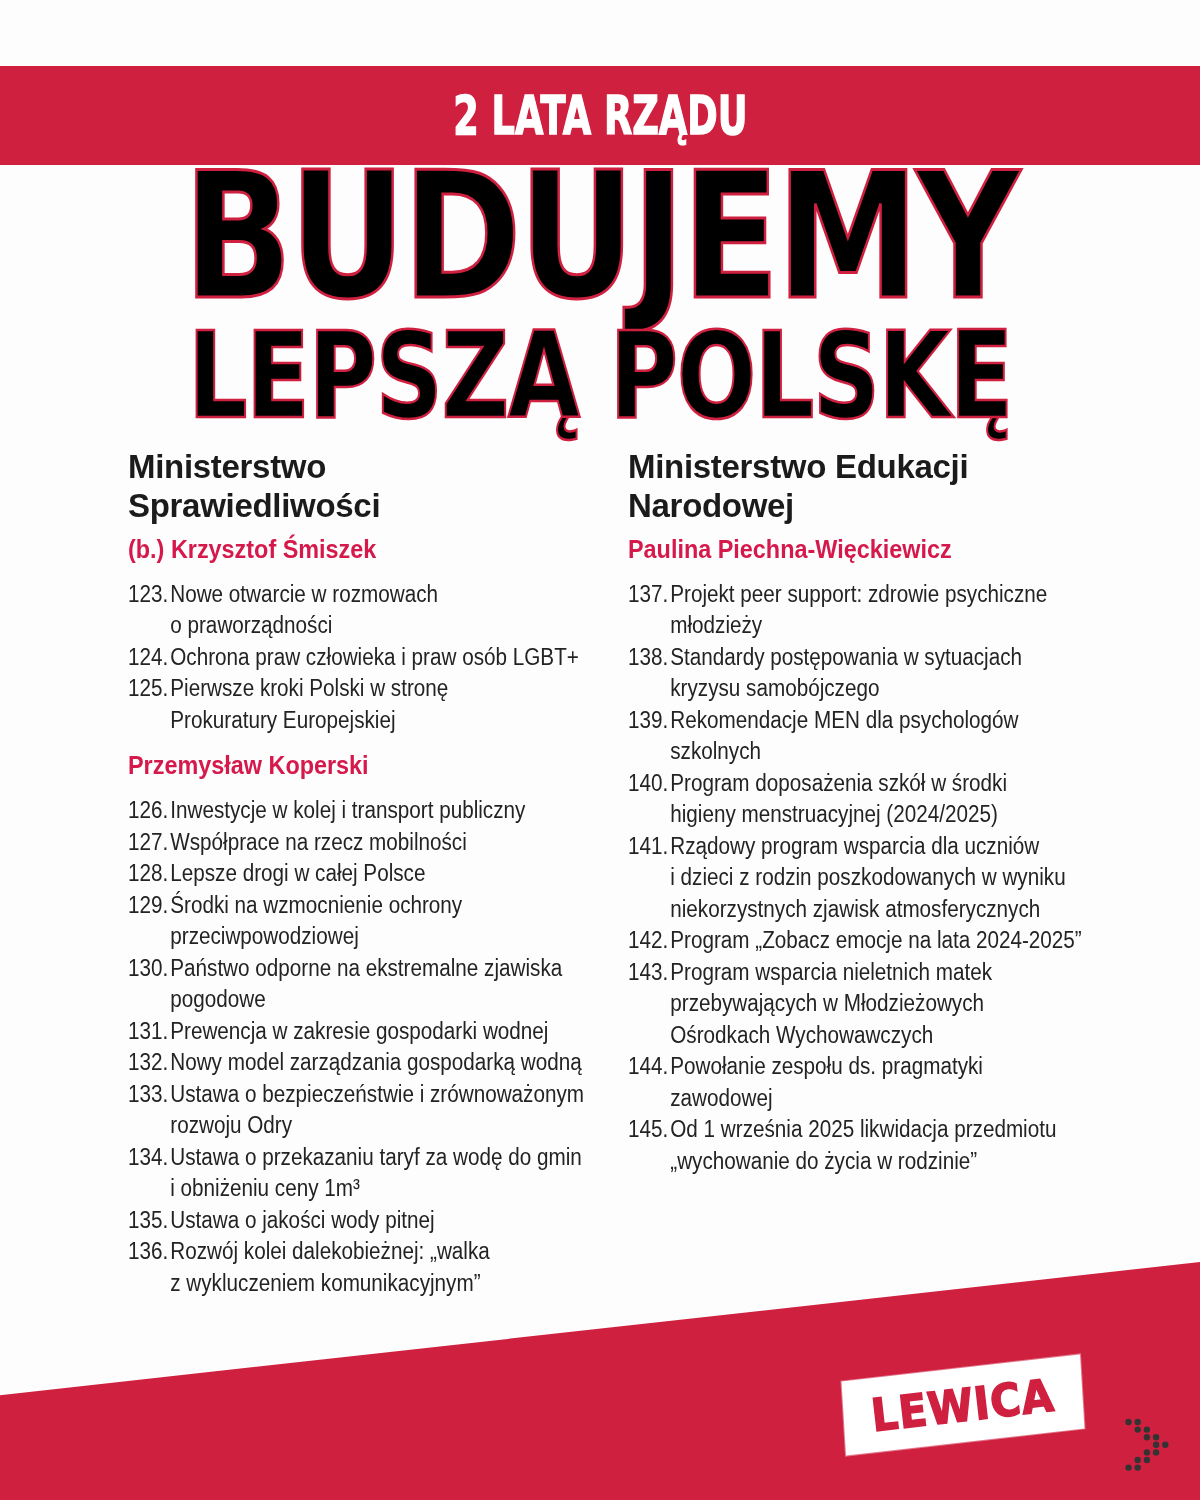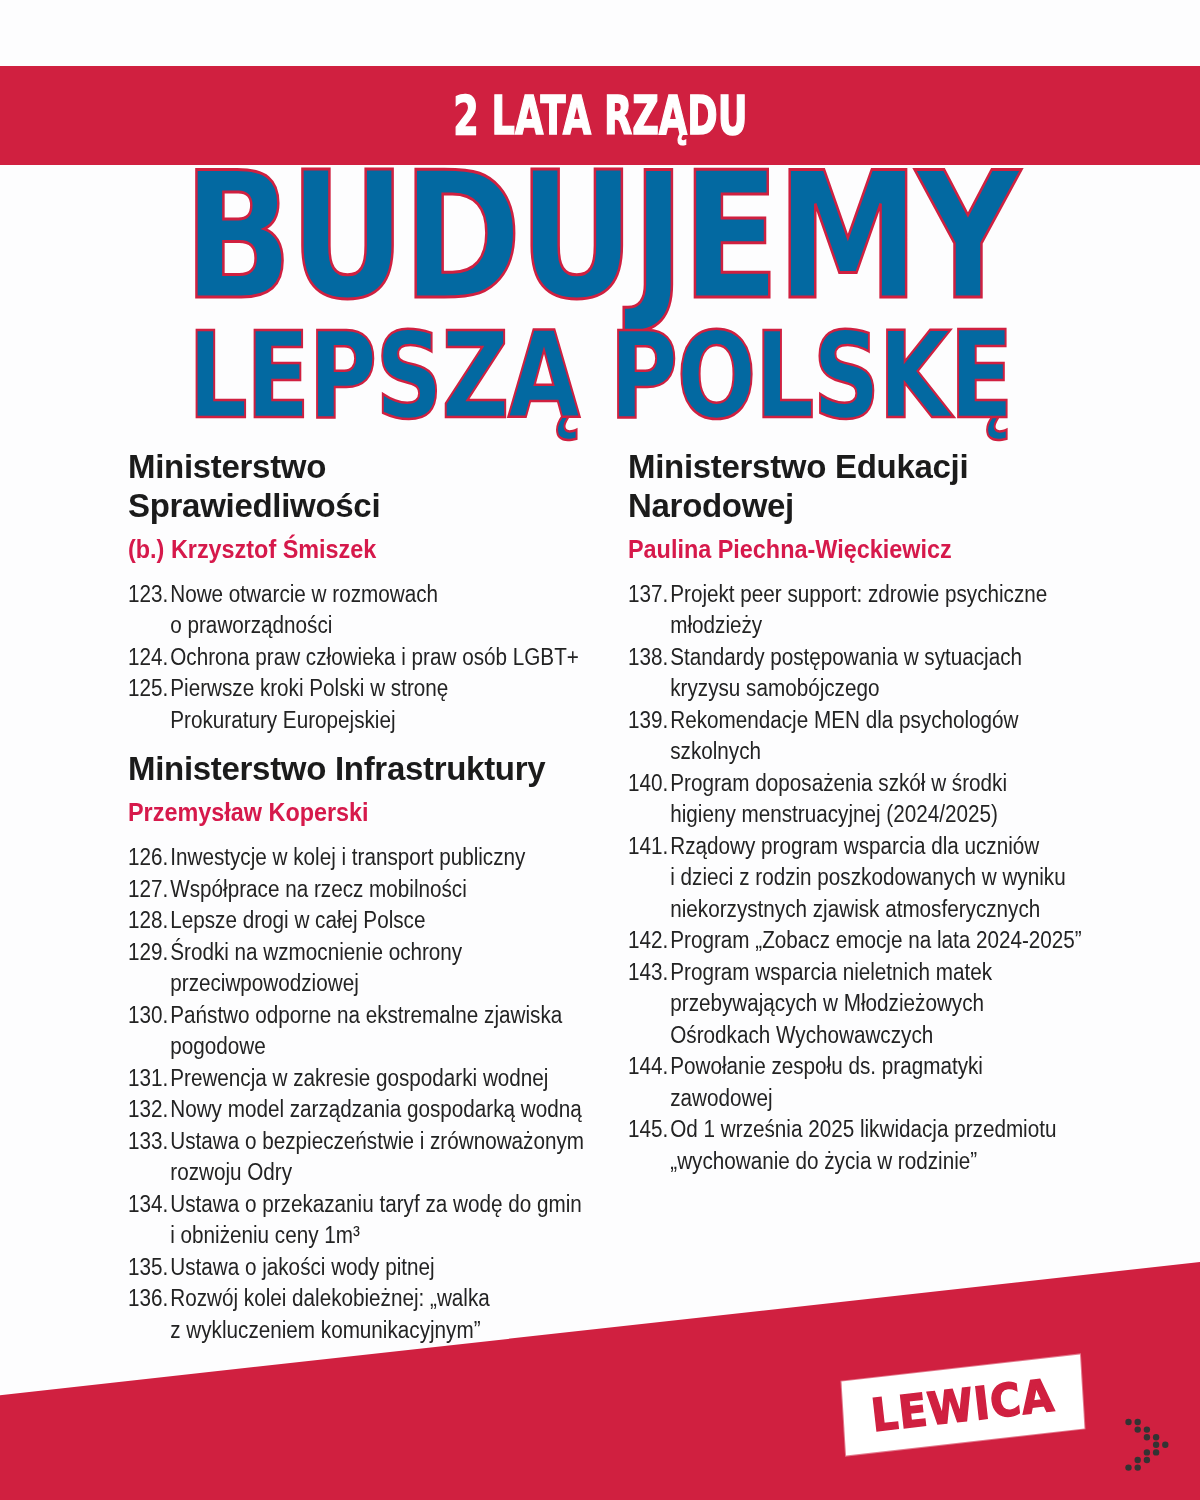--- a/index.html
+++ b/index.html
@@ -25,21 +25,21 @@
     font-size:54px;
     letter-spacing:0px;
     transform:scaleX(0.68);
     -webkit-text-stroke:1.5px #ffffff;
     white-space:nowrap;
   }
 
   
   .title {
     position:absolute; top:149px; left:0; width:1200px;
-    text-align:center; color:#0369a1;
+    text-align:center; color:#000000;
     font-family:"DejaVu Sans", sans-serif;
     font-weight:bold;
     line-height:1;
   }
   .title-line1 {
     display:block;
     font-size:175px;
     letter-spacing:-4px;
     transform:scaleX(0.82);
     -webkit-text-stroke:3px #d02040;
@@ -146,21 +146,20 @@
       <div class="minister">(b.) Krzysztof Śmiszek</div>
       <ol class="items">
         <li><span class="num">123.</span><span class="txt">Nowe otwarcie w rozmowach
 o praworządności</span></li>
         <li><span class="num">124.</span><span class="txt">Ochrona praw człowieka i praw osób LGBT+</span></li>
         <li><span class="num">125.</span><span class="txt">Pierwsze kroki Polski w stronę
 Prokuratury Europejskiej</span></li>
       </ol>
     </section>
     <section class="ministry-section">
-      <h2 class="ministry">Ministerstwo Infrastruktury</h2>
       <div class="minister">Przemysław Koperski</div>
       <ol class="items">
         <li><span class="num">126.</span><span class="txt">Inwestycje w kolej i transport publiczny</span></li>
         <li><span class="num">127.</span><span class="txt">Współprace na rzecz mobilności</span></li>
         <li><span class="num">128.</span><span class="txt">Lepsze drogi w całej Polsce</span></li>
         <li><span class="num">129.</span><span class="txt">Środki na wzmocnienie ochrony
 przeciwpowodziowej</span></li>
         <li><span class="num">130.</span><span class="txt">Państwo odporne na ekstremalne zjawiska
 pogodowe</span></li>
         <li><span class="num">131.</span><span class="txt">Prewencja w zakresie gospodarki wodnej</span></li>

